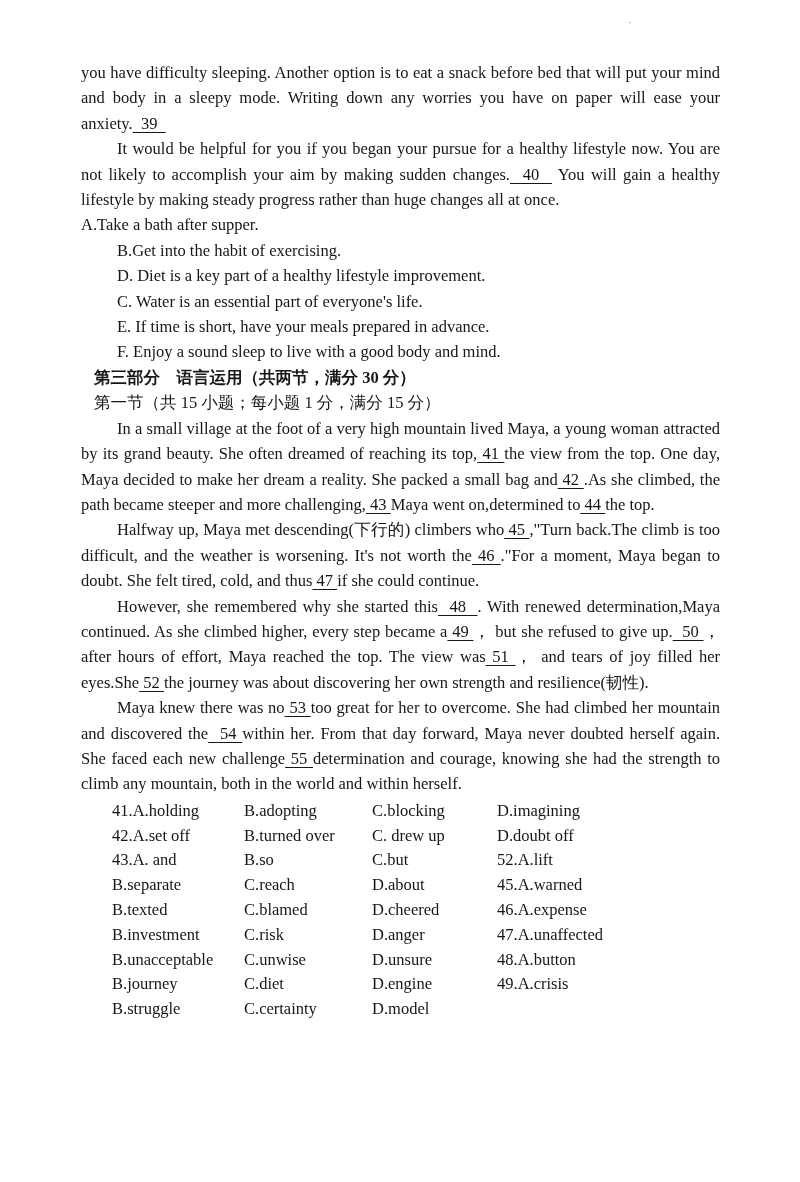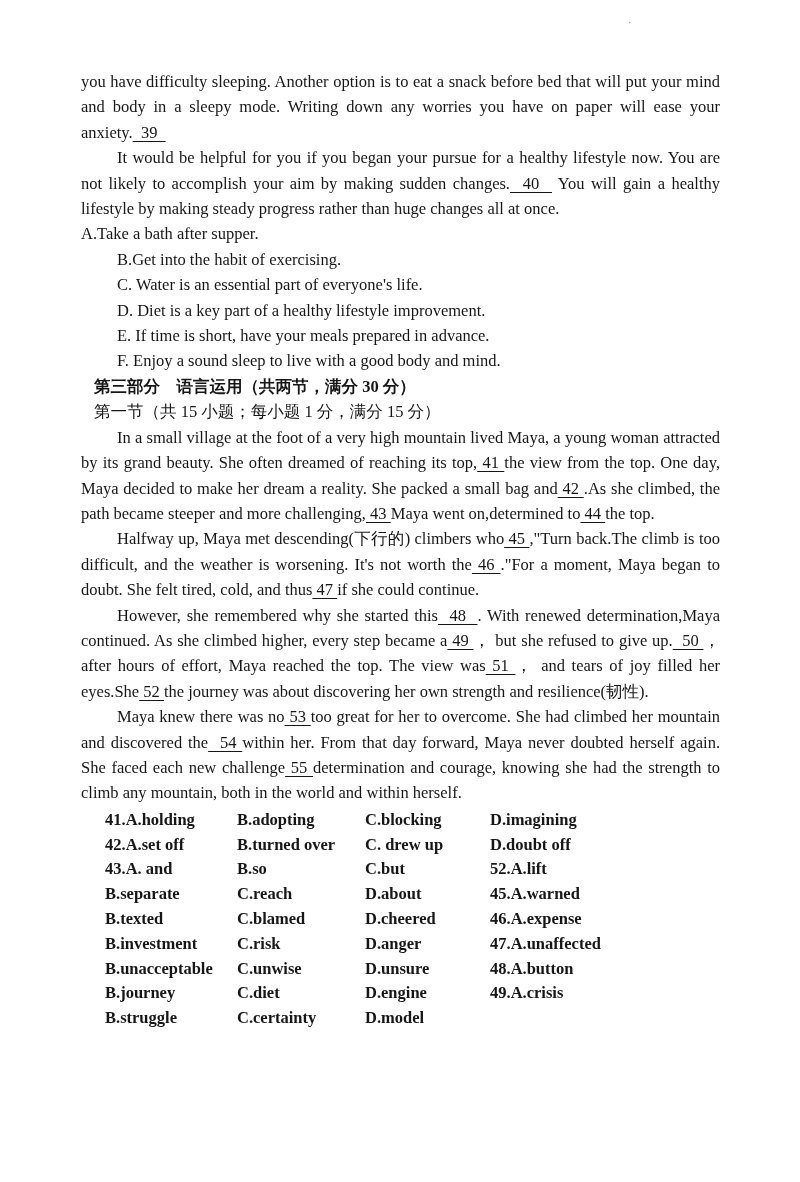--- a/index.html
+++ b/index.html
@@ -18,55 +18,54 @@
     overflow: hidden;
   }
   .page-mark {
     position: absolute;
     top: 17px;
     left: 628px;
     font-size: 11px;
     color: #8a8a8a;
     line-height: 11px;
   }
-  .doc { width: 100%; margin-top: 9px; }
+  .doc { width: 100%; }
   .para { text-align: justify; margin: 0; }
   .para.indent { text-indent: 36px; }
   .para.indent-sm { text-indent: 13px; }
   .para.bold { font-weight: 700; }
   .blank {
     text-decoration: underline;
     text-underline-offset: 3px;
     white-space: nowrap;
   }
   .options {
-    margin-left: 24px;
+    margin-left: 31px;
     margin-top: 2px;
     display: grid;
     grid-template-columns: 132px 128px 125px auto;
-    font-weight: bold;
   }
   .opt-cell {
     line-height: 24.8px;
     white-space: nowrap;
     text-align: left;
   }
 </style>
 </head>
 <body>
 
 <div class="page">
   <div class="page-mark">·</div>
   <div class="doc">
       <p class="para"><span>you have difficulty sleeping. Another option is to eat a snack before bed that will put your mind and body in a sleepy mode. Writing down any worries you have on paper will ease your anxiety.</span><span class="blank">&nbsp;&nbsp;39&nbsp;&nbsp;</span></p>
       <p class="para indent"><span>It would be helpful for you if you began your pursue for a healthy lifestyle now. You are not likely to accomplish your aim by making sudden changes.</span><span class="blank">&nbsp;&nbsp;40&nbsp;&nbsp;</span><span> You will gain a healthy lifestyle by making steady progress rather than huge changes all at once.</span></p>
       <p class="para"><span>A.Take a bath after supper.</span></p>
       <p class="para indent"><span>B.Get into the habit of exercising.</span></p>
+      <p class="para indent"><span>D. Diet is a key part of a healthy lifestyle improvement.</span></p>
       <p class="para indent"><span>C. Water is an essential part of everyone's life.</span></p>
-      <p class="para indent"><span>D. Diet is a key part of a healthy lifestyle improvement.</span></p>
       <p class="para indent"><span>E. If time is short, have your meals prepared in advance.</span></p>
       <p class="para indent"><span>F. Enjoy a sound sleep to live with a good body and mind.</span></p>
       <p class="para indent-sm bold"><span>第三部分　语言运用（共两节，满分 30 分）</span></p>
       <p class="para indent-sm"><span>第一节（共 15 小题；每小题 1 分，满分 15 分）</span></p>
       <p class="para indent"><span>In a small village at the foot of a very high mountain lived Maya, a young woman attracted by its grand beauty. She often dreamed of reaching its top,</span><span class="blank">&nbsp;41&nbsp;</span><span>the view from the top. One day, Maya decided to make her dream a reality. She packed a small bag and</span><span class="blank">&nbsp;42&nbsp;</span><span>.As she climbed, the path became steeper and more challenging,</span><span class="blank">&nbsp;43&nbsp;</span><span>Maya went on,determined to</span><span class="blank">&nbsp;44&nbsp;</span><span>the top.</span></p>
       <p class="para indent"><span>Halfway up, Maya met descending(下行的) climbers who</span><span class="blank">&nbsp;45&nbsp;</span><span>,"Turn back.The climb is too difficult, and the weather is worsening. It's not worth the</span><span class="blank">&nbsp;46&nbsp;</span><span>."For a moment, Maya began to doubt. She felt tired, cold, and thus</span><span class="blank">&nbsp;47&nbsp;</span><span>if she could continue.</span></p>
       <p class="para indent"><span>However, she remembered why she started this</span><span class="blank">&nbsp;&nbsp;48&nbsp;&nbsp;</span><span>. With renewed determination,Maya continued. As she climbed higher, every step became a</span><span class="blank">&nbsp;49&nbsp;</span><span>， but she refused to give up.</span><span class="blank">&nbsp;&nbsp;50&nbsp;</span><span>， after hours of effort, Maya reached the top. The view was</span><span class="blank">&nbsp;51&nbsp;</span><span>， and tears of joy filled her eyes.She</span><span class="blank">&nbsp;52&nbsp;</span><span>the journey was about discovering her own strength and resilience(韧性).</span></p>
       <p class="para indent"><span>Maya knew there was no</span><span class="blank">&nbsp;53&nbsp;</span><span>too great for her to overcome. She had climbed her mountain and discovered the</span><span class="blank">&nbsp;&nbsp;54&nbsp;</span><span>within her. From that day forward, Maya never doubted herself again. She faced each new challenge</span><span class="blank">&nbsp;55&nbsp;</span><span>determination and courage, knowing she had the strength to climb any mountain, both in the world and within herself.</span></p>
     </div>
   <div class="options">

